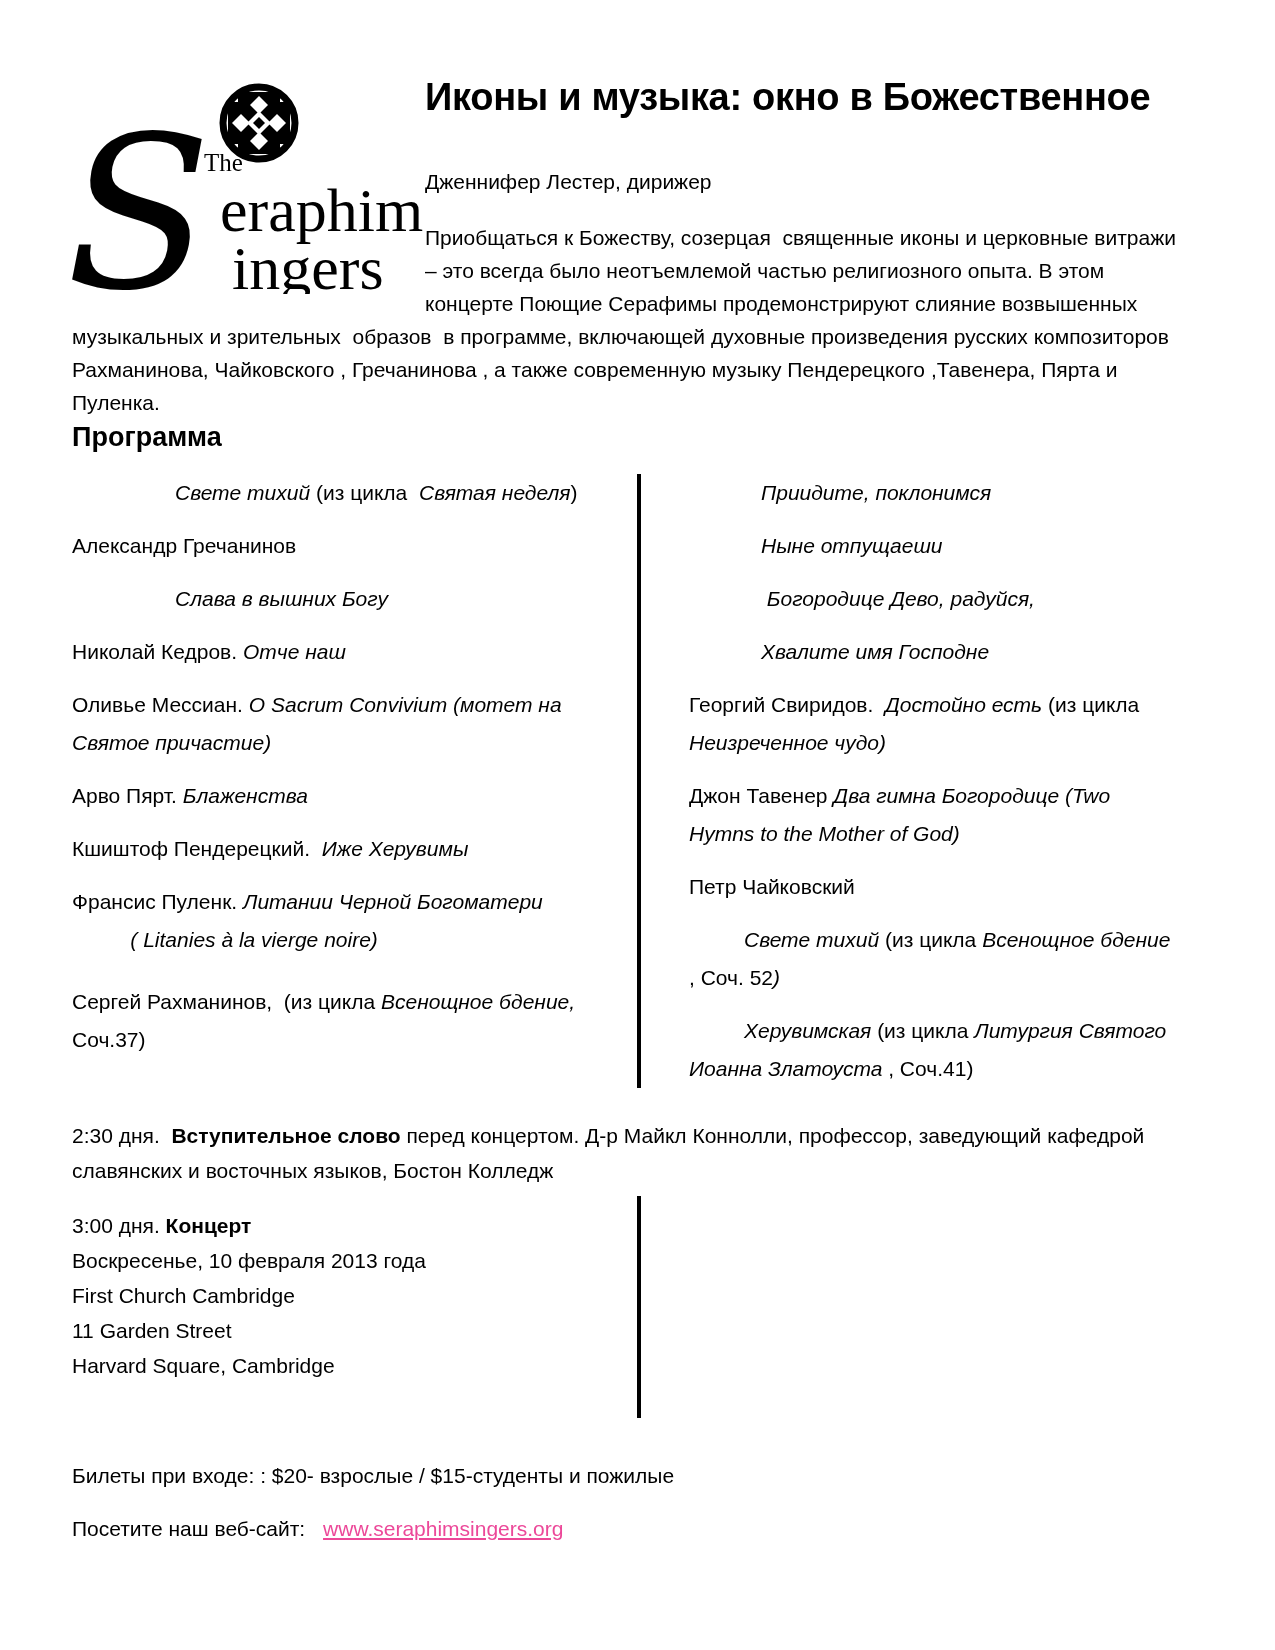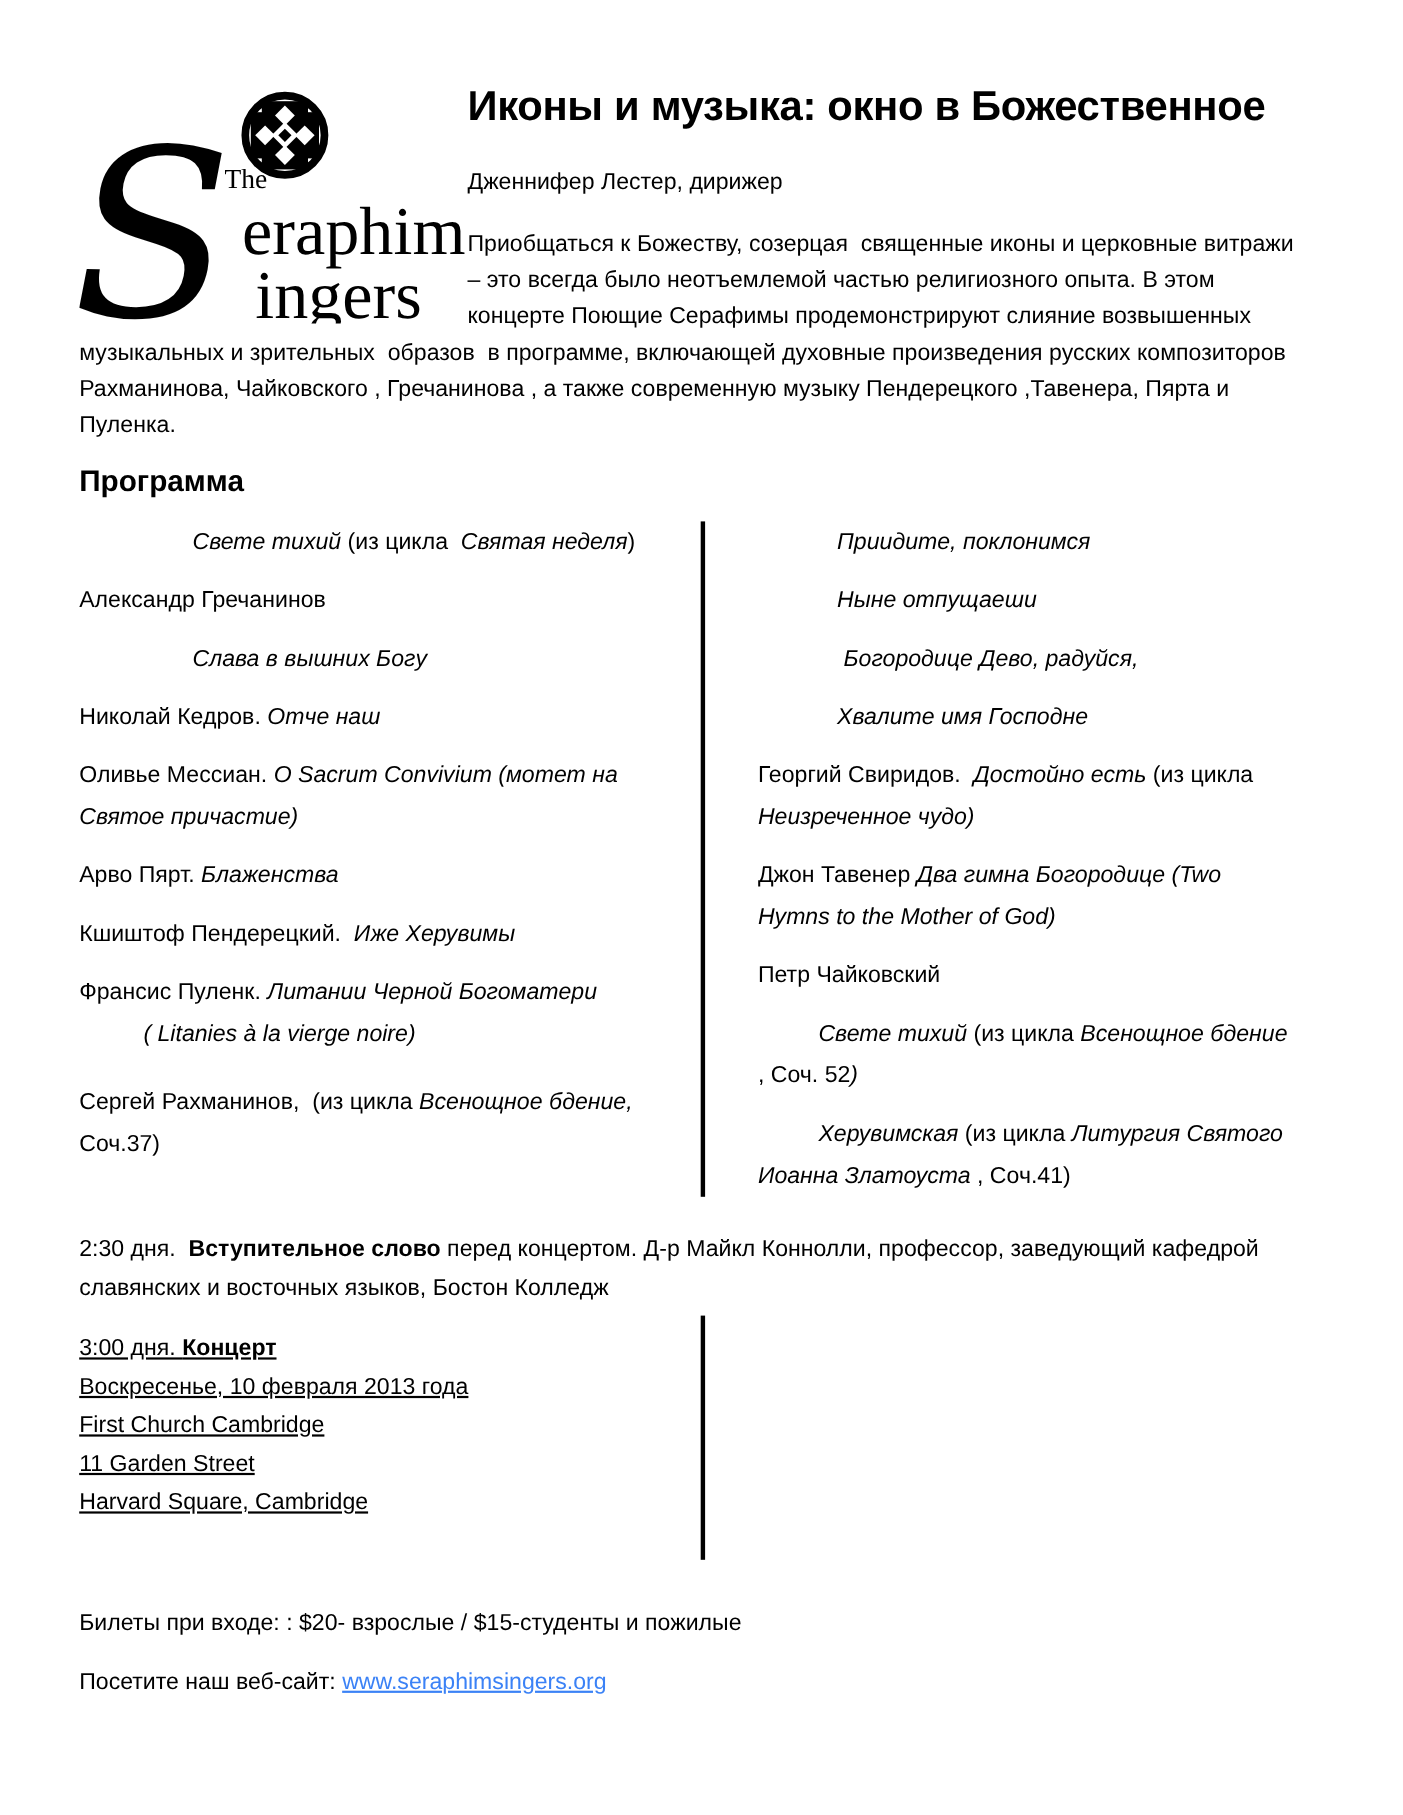--- a/index.html
+++ b/index.html
@@ -8,49 +8,49 @@
     font-family:"Liberation Sans", sans-serif;
     color:#000;
     overflow:hidden;
   }
   .page { padding:75px 95px 0 72px; box-sizing:border-box; }
 
   
   .header { min-height:343px; }
   .logo { float:left; width:353px; height:215px; margin-right:0; }
   .title { font-size:38px; font-weight:bold; margin:4px 0 0; line-height:36px; letter-spacing:-0.3px; }
-  .conductor { font-size:21px; margin:34px 0 0; line-height:33px; }
+  .conductor { font-size:21px; margin:50px 0 0; line-height:33px; }
   .intro { font-size:21px; line-height:33px; margin:23px 0 0; white-space:pre-wrap; }
 
   
   .program-heading { font-size:27px; font-weight:bold; margin:0; line-height:30px; }
   .program-row { display:flex; margin-top:22px; }
   .pcol-left  { width:565px; flex:none; box-sizing:border-box; padding-right:30px; }
   .pcol-right { flex:1; padding-left:20px;margin-left:28px; }
   .vdivider { width:4px; background:#000; flex:none; }
   .prog-item { font-size:21px; line-height:38px; margin:0 0 15px; white-space:pre-wrap; }
   .prog-item:last-child { margin-bottom:0; }
   .ind-l  { text-indent:103px; }
   .ind-r1 { text-indent:72px; }
   .ind-r2 { text-indent:55px; }
   .gap    { margin-top:24px; }
   .it { font-style:italic; }
   .bd { font-weight:bold; }
 
   
   .lecture { font-size:21px; line-height:35px; margin:30px 0 0; white-space:pre-wrap; }
-  .venues-row { display:flex; margin-top:8px; min-height:222px;text-decoration:underline; }
+  .venues-row { display:flex; margin-top:8px; min-height:222px; }
   .vcol-left  { width:565px; flex:none; box-sizing:border-box; padding:12px 30px 0 0; }
   .vcol-right { flex:1; padding:12px 0 0 32px; }
   .vline { font-size:21px; line-height:35px; white-space:pre-wrap; }
 
   
   .tickets { font-size:21px; line-height:35px; margin:40px 0 0; white-space:pre-wrap; }
   .website { font-size:21px; line-height:35px; margin:18px 0 0; }
-  .link { text-decoration:underline; color:#3b82f6; cursor:pointer; }
+  .link { text-decoration:underline; color:#ec4899; cursor:pointer;margin-left:12px; }
 </style>
 </head>
 <body>
 
 <div class="page">
 
   <div class="header">
     <div class="logo">
       <svg width="353" height="215" viewBox="0 0 353 215" xmlns="http://www.w3.org/2000/svg">
 

